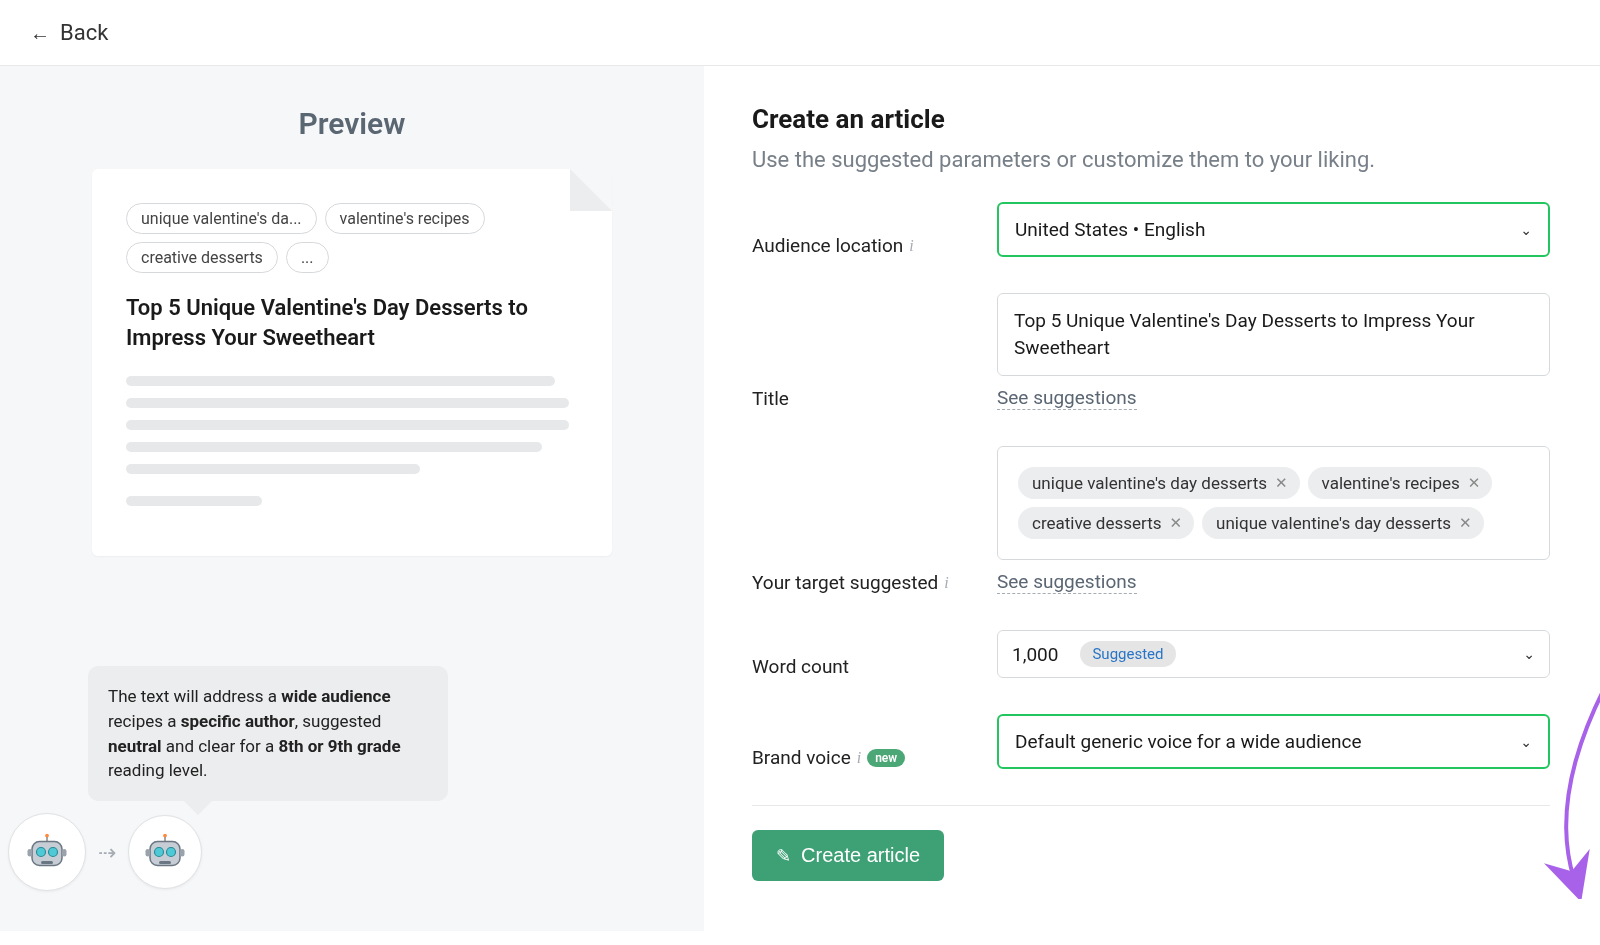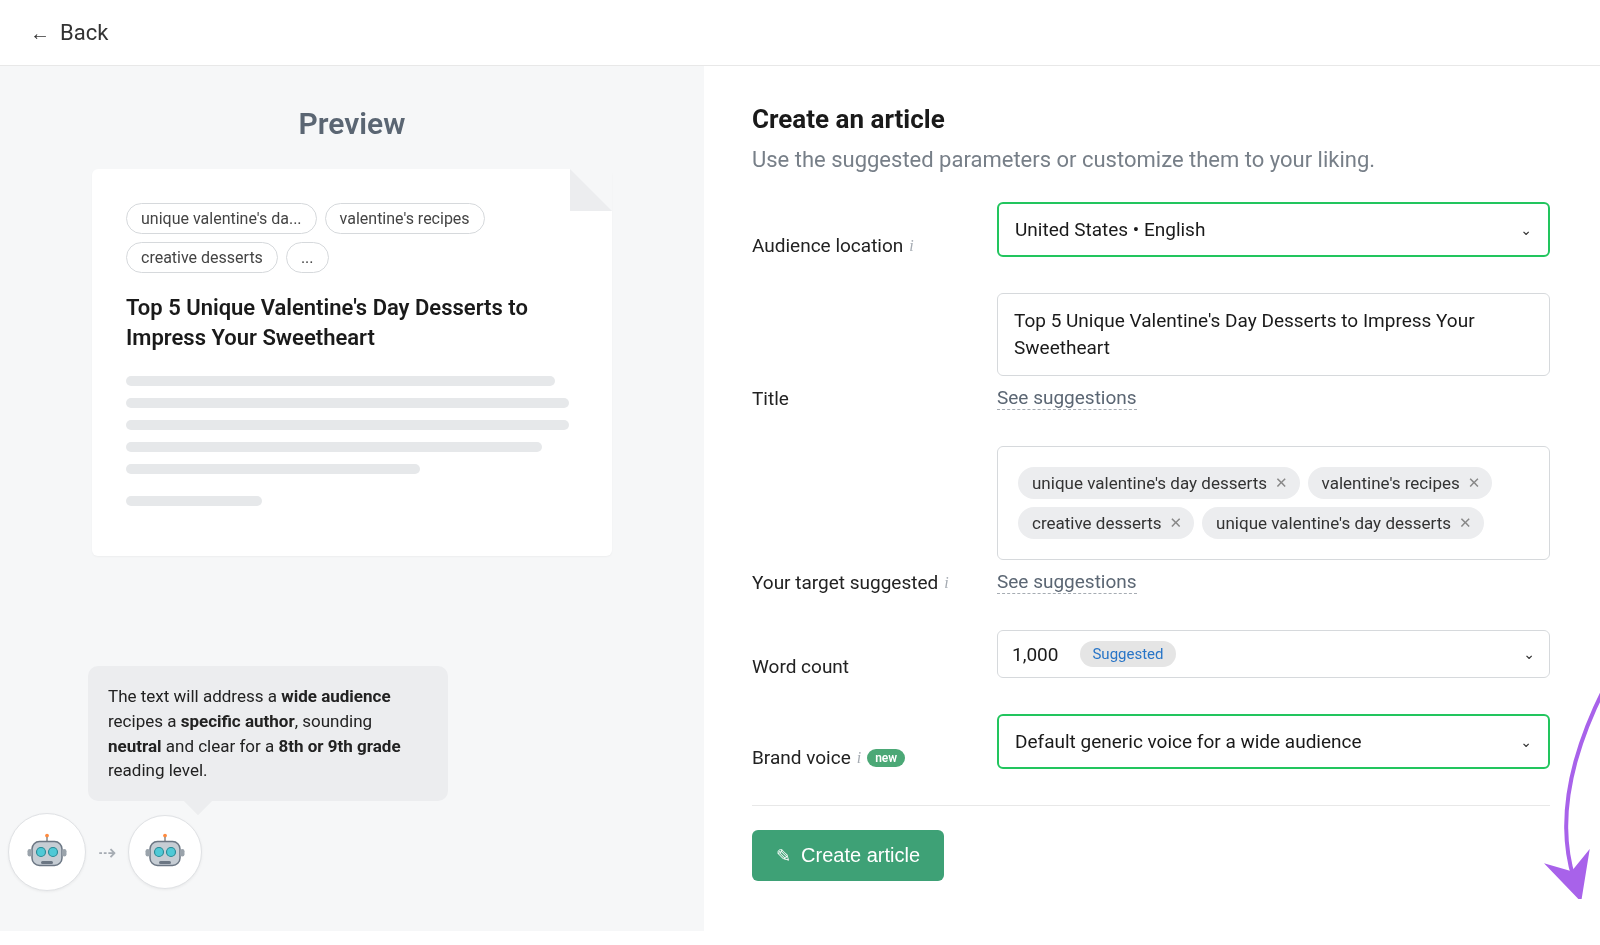--- a/index.html
+++ b/index.html
@@ -98,21 +98,21 @@
         <div class="skel w90"></div>
         <div class="skel w100"></div>
         <div class="skel w100"></div>
         <div class="skel w85"></div>
         <div class="skel w60"></div>
         <div class="skel w35"></div>
       </div>
     </div>
 
     <div class="speech-bubble">
-      <span>The text will address a </span><b>wide audience</b><span> recipes a </span><b>specific author</b><span>, sounding </span><b>neutral</b><span> and clear for a </span><b>8th or 9th grade</b><span> reading level.</span>
+      <span>The text will address a </span><b>wide audience</b><span> recipes a </span><b>specific author</b><span>, suggested </span><b>neutral</b><span> and clear for a </span><b>8th or 9th grade</b><span> reading level.</span>
     </div>
 
     <div class="robot-row">
       <div class="robot-circle">
         <svg class="robot-svg" viewBox="0 0 64 64">
           <circle cx="32" cy="10" r="2.5" fill="#ff8a3d"></circle>
           <line x1="32" y1="12" x2="32" y2="18" stroke="#888" stroke-width="2"></line>
           <rect x="12" y="18" width="40" height="32" rx="10" fill="#c6cdd4" stroke="#6b7683" stroke-width="2"></rect>
           <circle cx="24" cy="32" r="6" fill="#4fc9d6" stroke="#2a8a96" stroke-width="1.5"></circle>
           <circle cx="40" cy="32" r="6" fill="#4fc9d6" stroke="#2a8a96" stroke-width="1.5"></circle>

